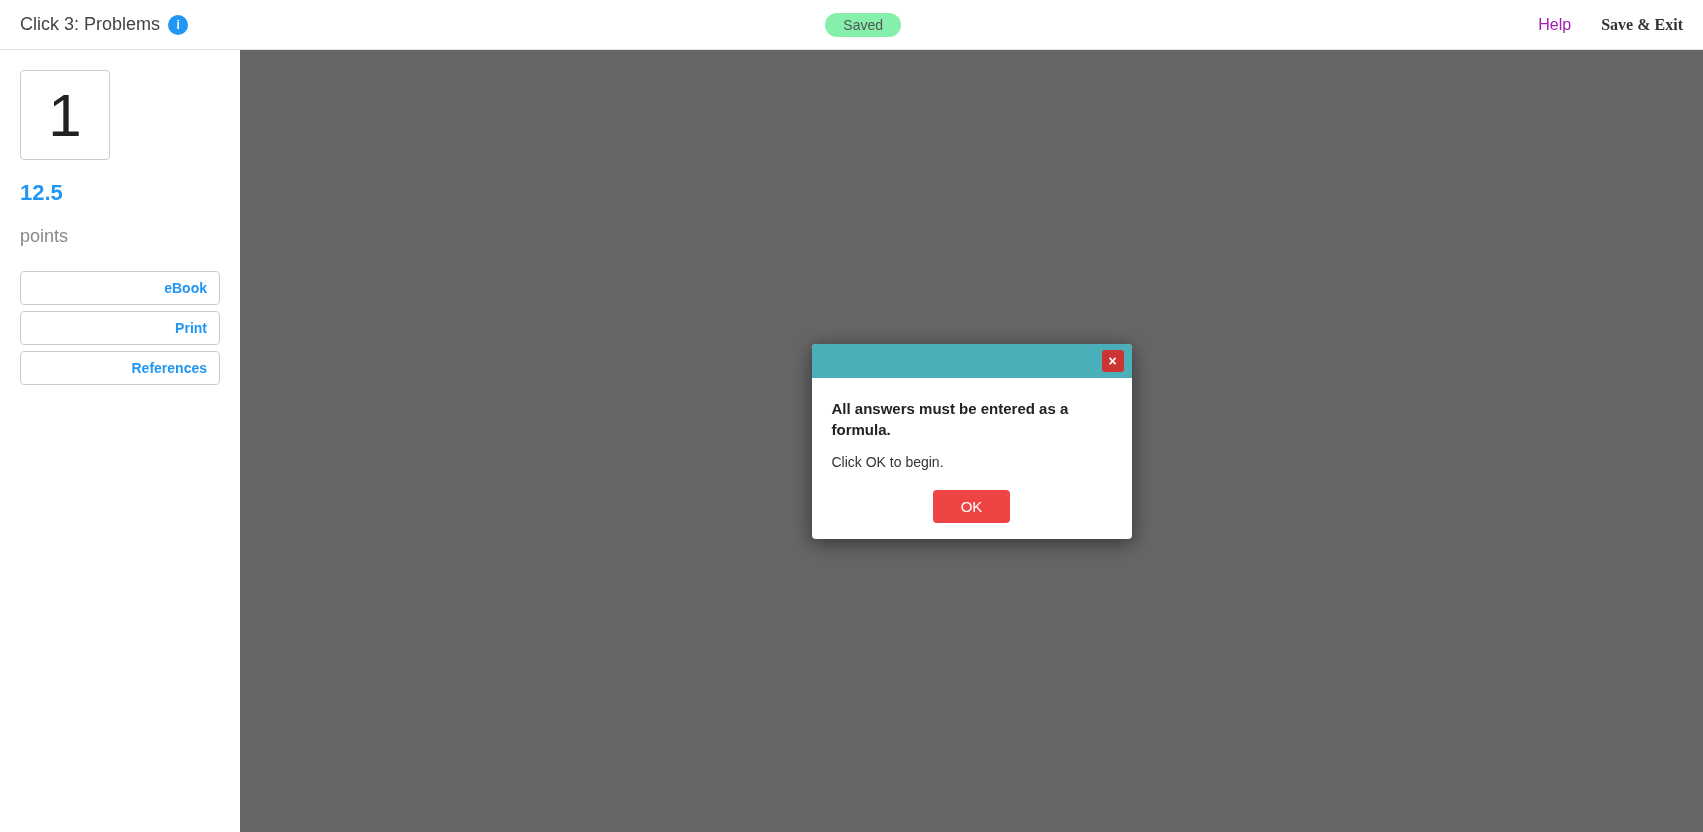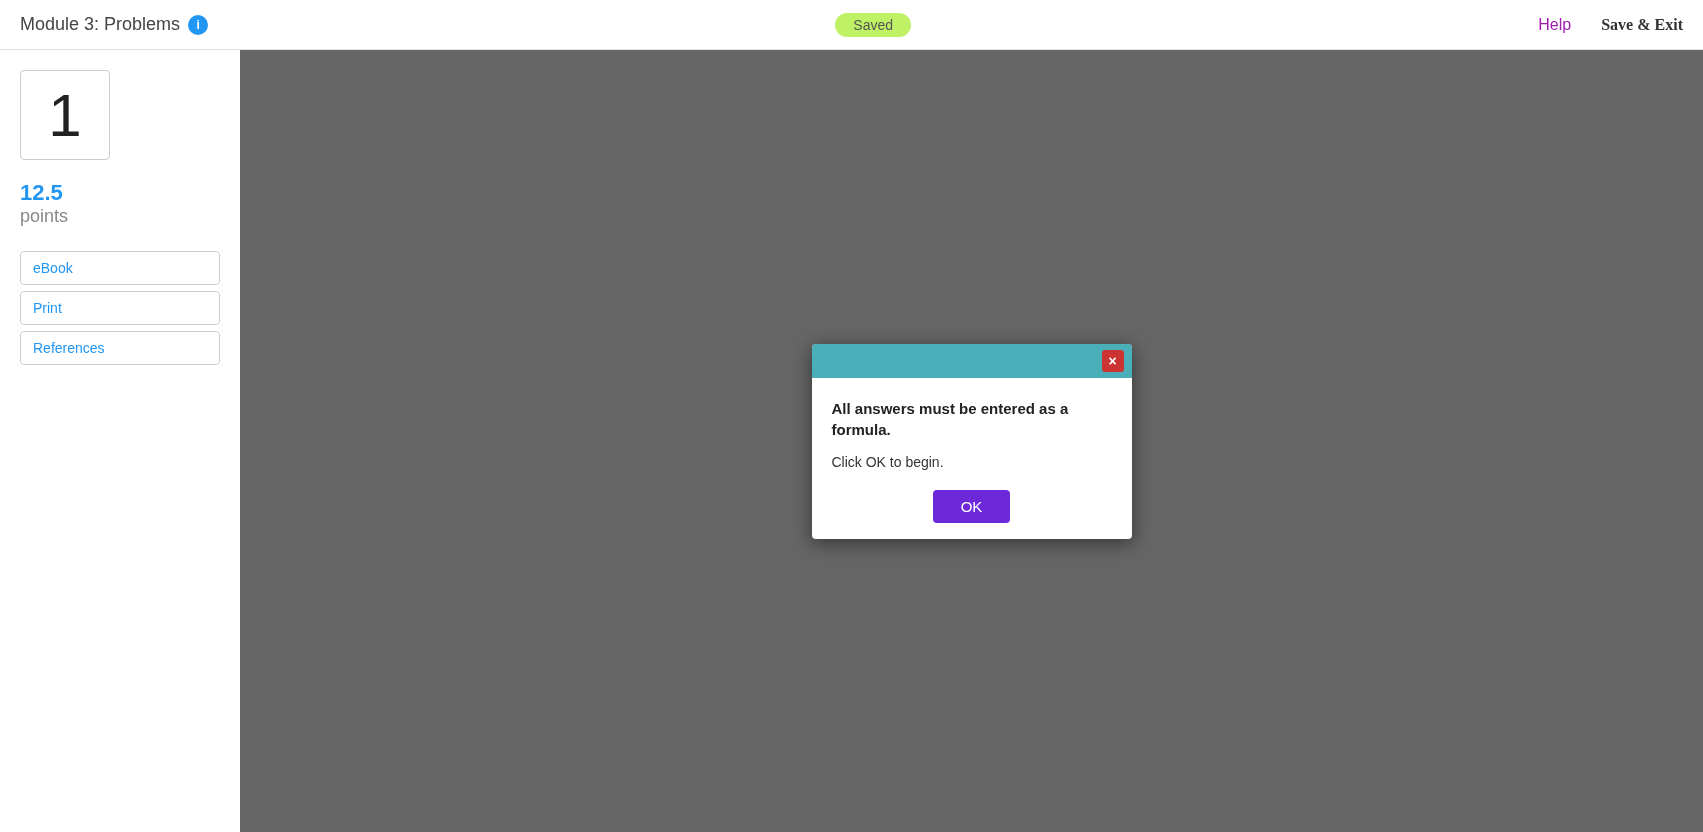--- a/index.html
+++ b/index.html
@@ -52,21 +52,21 @@
       font-weight: bold;
       cursor: pointer;
     }
 
     .header-center {
       display: flex;
       align-items: center;
     }
 
     .saved-badge {
-      background: #bef264;
+      background: #86efac;
       border-radius: 20px;
       padding: 4px 18px;
       font-size: 14px;
       color: #555;
     }
 
     .header-right {
       display: flex;
       align-items: center;
       gap: 30px;
@@ -118,21 +118,21 @@
     .question-number {
       font-size: 60px;
       font-weight: 300;
       color: #222;
     }
 
     .points-value {
       font-size: 22px;
       color: #2196F3;
       font-weight: 600;
-      margin-bottom: 0;
+      margin-bottom: 20px;
     }
 
     .points-label {
       font-size: 18px;
       color: #888;
       margin-bottom: 24px;
     }
 
     .sidebar-buttons {
       display: flex;
@@ -142,21 +142,22 @@
 
     .sidebar-btn {
       width: 100%;
       padding: 8px 12px;
       border: 1px solid #ccc;
       border-radius: 4px;
       background: #fff;
       color: #2196F3;
       font-size: 14px;
       cursor: pointer;
-      text-align: left;
+      text-align: right;
+      font-weight: bold;
     }
 
     
     .content-area {
       flex: 1;
       background: #666;
       position: relative;
     }
 
     
@@ -215,36 +216,36 @@
 
     .modal-message-normal {
       font-size: 14px;
       color: #333;
       margin-bottom: 20px;
     }
 
     .modal-ok-btn {
       display: block;
       margin: 0 auto;
-      background: #6d28d9;
+      background: #ef4444;
       color: #fff;
       border: none;
       border-radius: 4px;
       padding: 8px 28px;
       font-size: 15px;
       cursor: pointer;
       font-weight: 500;
     }
   </style>
 </head>
 <body>
 
 <div class="header">
   <div class="header-left">
-    <span class="module-title">Module 3: Problems</span>
+    <span class="module-title">Click 3: Problems</span>
     <span class="info-icon">i</span>
   </div>
   <div class="header-center">
     <span class="saved-badge">Saved</span>
   </div>
   <div class="header-right">
     <a class="help-link">Help</a>
     <button class="save-exit-btn">Save &amp; Exit</button>
   </div>
 </div>

